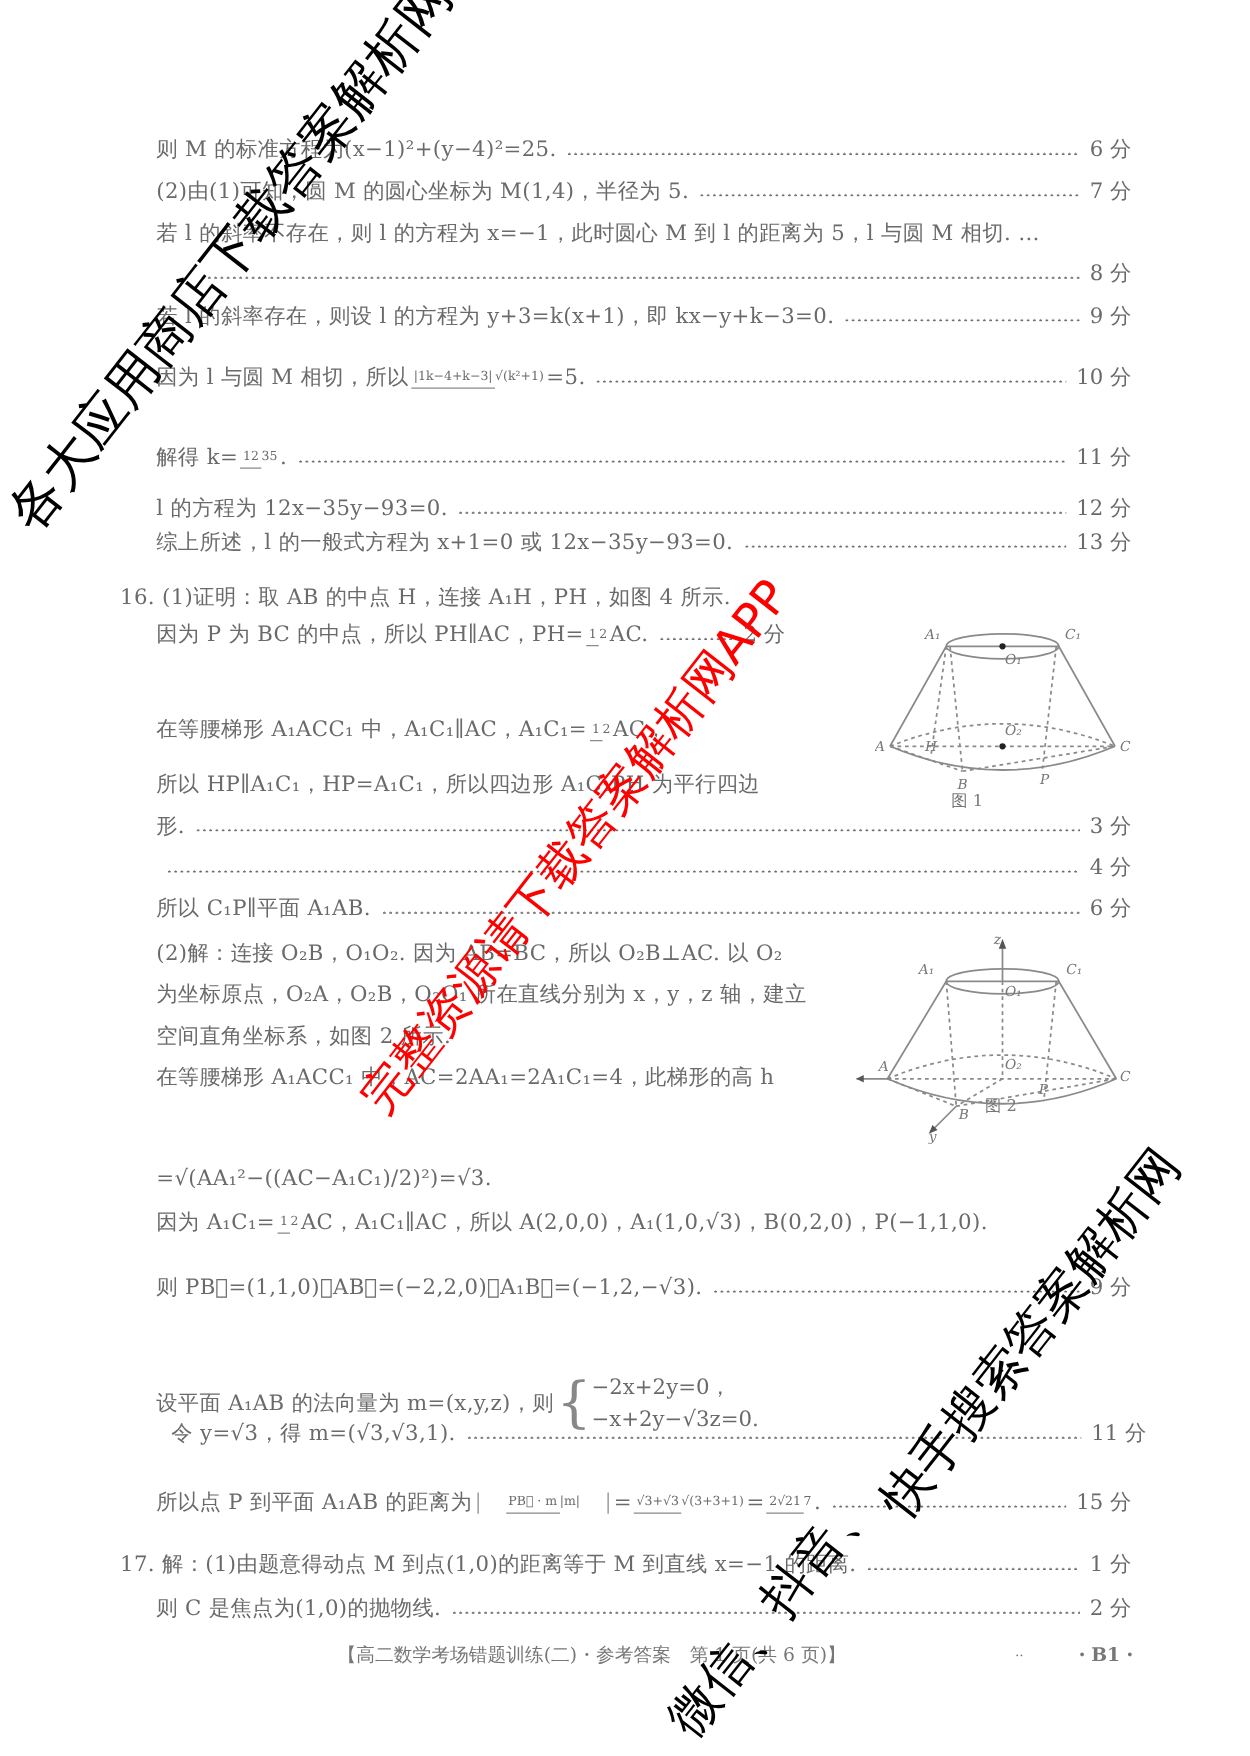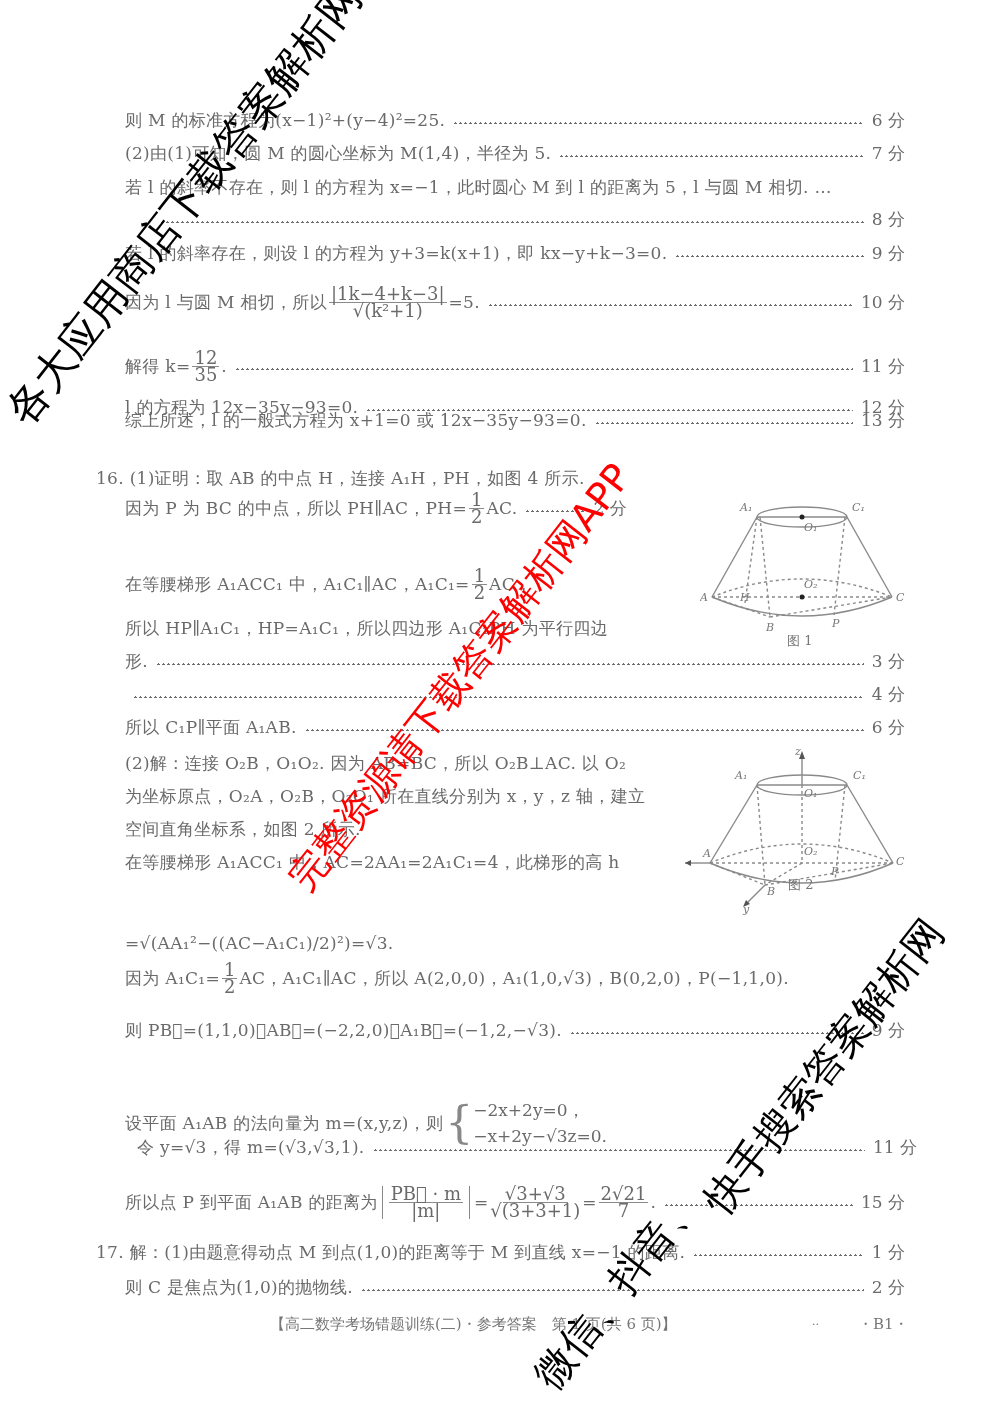--- a/index.html
+++ b/index.html
@@ -12,21 +12,21 @@
     position: absolute; left: 0; height: 28px; font-size: 17px; line-height: 28px;
     white-space: nowrap; display: flex; align-items: center;
   }
   .line .text { flex: 0 0 auto; letter-spacing: 0.3px; }
   .line .dots {
     flex: 1 1 auto; height: 2px; margin: 0 8px; margin-top: 6px;
     background-image: radial-gradient(circle, #6e6e6e 1px, transparent 1.3px);
     background-size: 5px 3px; background-repeat: repeat-x; min-width: 10px;
   }
   .line .score { flex: 0 0 auto; }
-  .frac { display: inline-flex; flex-direction: column; align-items: center; vertical-align: middle; font-size: 18px; line-height: 16px; margin: 0 2px; }
+  .frac { display: inline-flex; flex-direction: row; align-items: center; vertical-align: middle; font-size: 10px; line-height: 16px; margin: 0 2px; }
   .frac .num { border-bottom: 1px solid #8a8a8a; padding: 0 2px; }
   .figure { position: absolute; }
   .figure svg { display: block; }
   .fig-caption { position: absolute; font-size: 13px; color: #777; }
   .footer { position: absolute; top: 1315px; font-size: 15px; color: #777; white-space: nowrap; }
   .wm { position: absolute; transform-origin: left bottom; white-space: nowrap; font-family: "DejaVu Sans", "Liberation Sans", sans-serif; font-weight: normal; }
   .wm-black { color: #000000; }
   .wm-red { color: #ff0000; }
 </style>
 </head>
@@ -82,21 +82,21 @@
     <span class="dots"></span>
     <span class="score">11 分</span>
   </div>
 
   <div class="line" style="top:393px; left:125px; width:780px;">
     <span class="text">l 的方程为 12x−35y−93=0.</span>
     <span class="dots"></span>
     <span class="score">12 分</span>
   </div>
 
-  <div class="line" style="top:406px; left:125px; width:780px;">
+  <div class="line" style="top:420px; left:125px; width:780px;">
     <span class="text">综上所述，l 的一般式方程为 x+1=0 或 12x−35y−93=0.</span>
     <span class="dots"></span>
     <span class="score">13 分</span>
   </div>
 
   <div class="line" style="top:464px; left:96px; width:600px;">
     <span class="text">16. (1)证明：取 AB 的中点 H，连接 A₁H，PH，如图 4 所示.</span>
   </div>
 
   <div class="line" style="top:486px; left:125px; width:580px; height:44px;">
@@ -183,21 +183,21 @@
   </div>
 
   <div class="line" style="top:1133px; left:137px; width:780px;justify-content:space-between;">
     <span class="text">令 y=√3，得 m=(√3,√3,1).</span>
     <span class="dots"></span>
     <span class="score">11 分</span>
   </div>
 
   <div class="line" style="top:1174px; left:125px; width:780px; height:56px;">
     <span class="text">所以点 P 到平面 A₁AB 的距离为</span>
-    <span style="display:inline-flex; align-items:center; border-left:1px solid #888; border-right:1px solid #888; padding:0 4px; margin:0 4px;">
+    <span style="display:inline-flex; align-items:center; border-left:1px solid #888; border-right:1px solid #888; padding:0 20px; margin:0 4px;">
       <span class="frac">
         <span class="num">PB⃗ · m</span>
         <span class="den">|m|</span>
       </span>
     </span>
     <span>=</span>
     <span class="frac">
       <span class="num">√3+√3</span>
       <span class="den">√(3+3+1)</span>
     </span>
@@ -247,21 +247,21 @@
         <text x="104" y="36">O₁</text>
         <text x="104" y="93">O₂</text>
         <text x="0" y="106">A</text>
         <text x="196" y="106">C</text>
         <text x="40" y="106">H</text>
         <text x="66" y="136">B</text>
         <text x="132" y="132">P</text>
       </g>
     </svg>
   </div>
-  <div class="fig-caption" style="left:787px; top:632px;text-align:right;">图 1</div>
+  <div class="fig-caption" style="left:761px; top:632px;text-align:right;">图 1</div>
 
   <div class="figure" style="left:685px; top:745px; width:225px; height:170px;">
     <svg width="225" height="170" viewBox="0 0 225 170">
       <g stroke="#8a8a8a" fill="none" stroke-width="1.4">
         <ellipse cx="117" cy="40" rx="45" ry="10"></ellipse>
         <line x1="72" y1="40" x2="162" y2="40"></line>
         <line x1="72" y1="40" x2="25" y2="118"></line>
         <line x1="162" y1="40" x2="208" y2="118"></line>
         <path d="M25 118 Q 117 158 208 118"></path>
         <path d="M25 118 Q 117 80 208 118" stroke-dasharray="3,3"></path>
@@ -290,19 +290,19 @@
         <text x="82" y="150">B</text>
         <text x="146" y="130">P</text>
         <text x="58" y="168">y</text>
       </g>
     </svg>
   </div>
   <div class="fig-caption" style="left:788px; top:876px;">图 2</div>
 
   <div class="footer" style="left:270px;">【高二数学考场错题训练(二)・参考答案　第 1 页(共 6 页)】</div>
   <div class="footer" style="left:812px; font-size:11px;">..</div>
-  <div class="footer" style="left:858px;">・B1・</div>
+  <div class="footer" style="left:858px;font-weight:bold;">・B1・</div>
 
   <div class="wm wm-black" style="left:38px; top:380px; font-size:42px; transform:rotate(-52deg);">各大应用商店下载答案解析网APP</div>
   <div class="wm wm-red" style="left:318px; top:850px; font-size:38px; transform:rotate(-52deg);">完整资源请下载答案解析网APP</div>
   <div class="wm wm-black" style="left:735px; top:1170px; font-size:40px; transform:rotate(-52deg);">快手搜索答案解析网</div>
   <div class="wm wm-black" style="left:565px; top:1345px; font-size:40px; transform:rotate(-52deg);">微信、抖音、</div>
 </div>
 
 </body></html>

